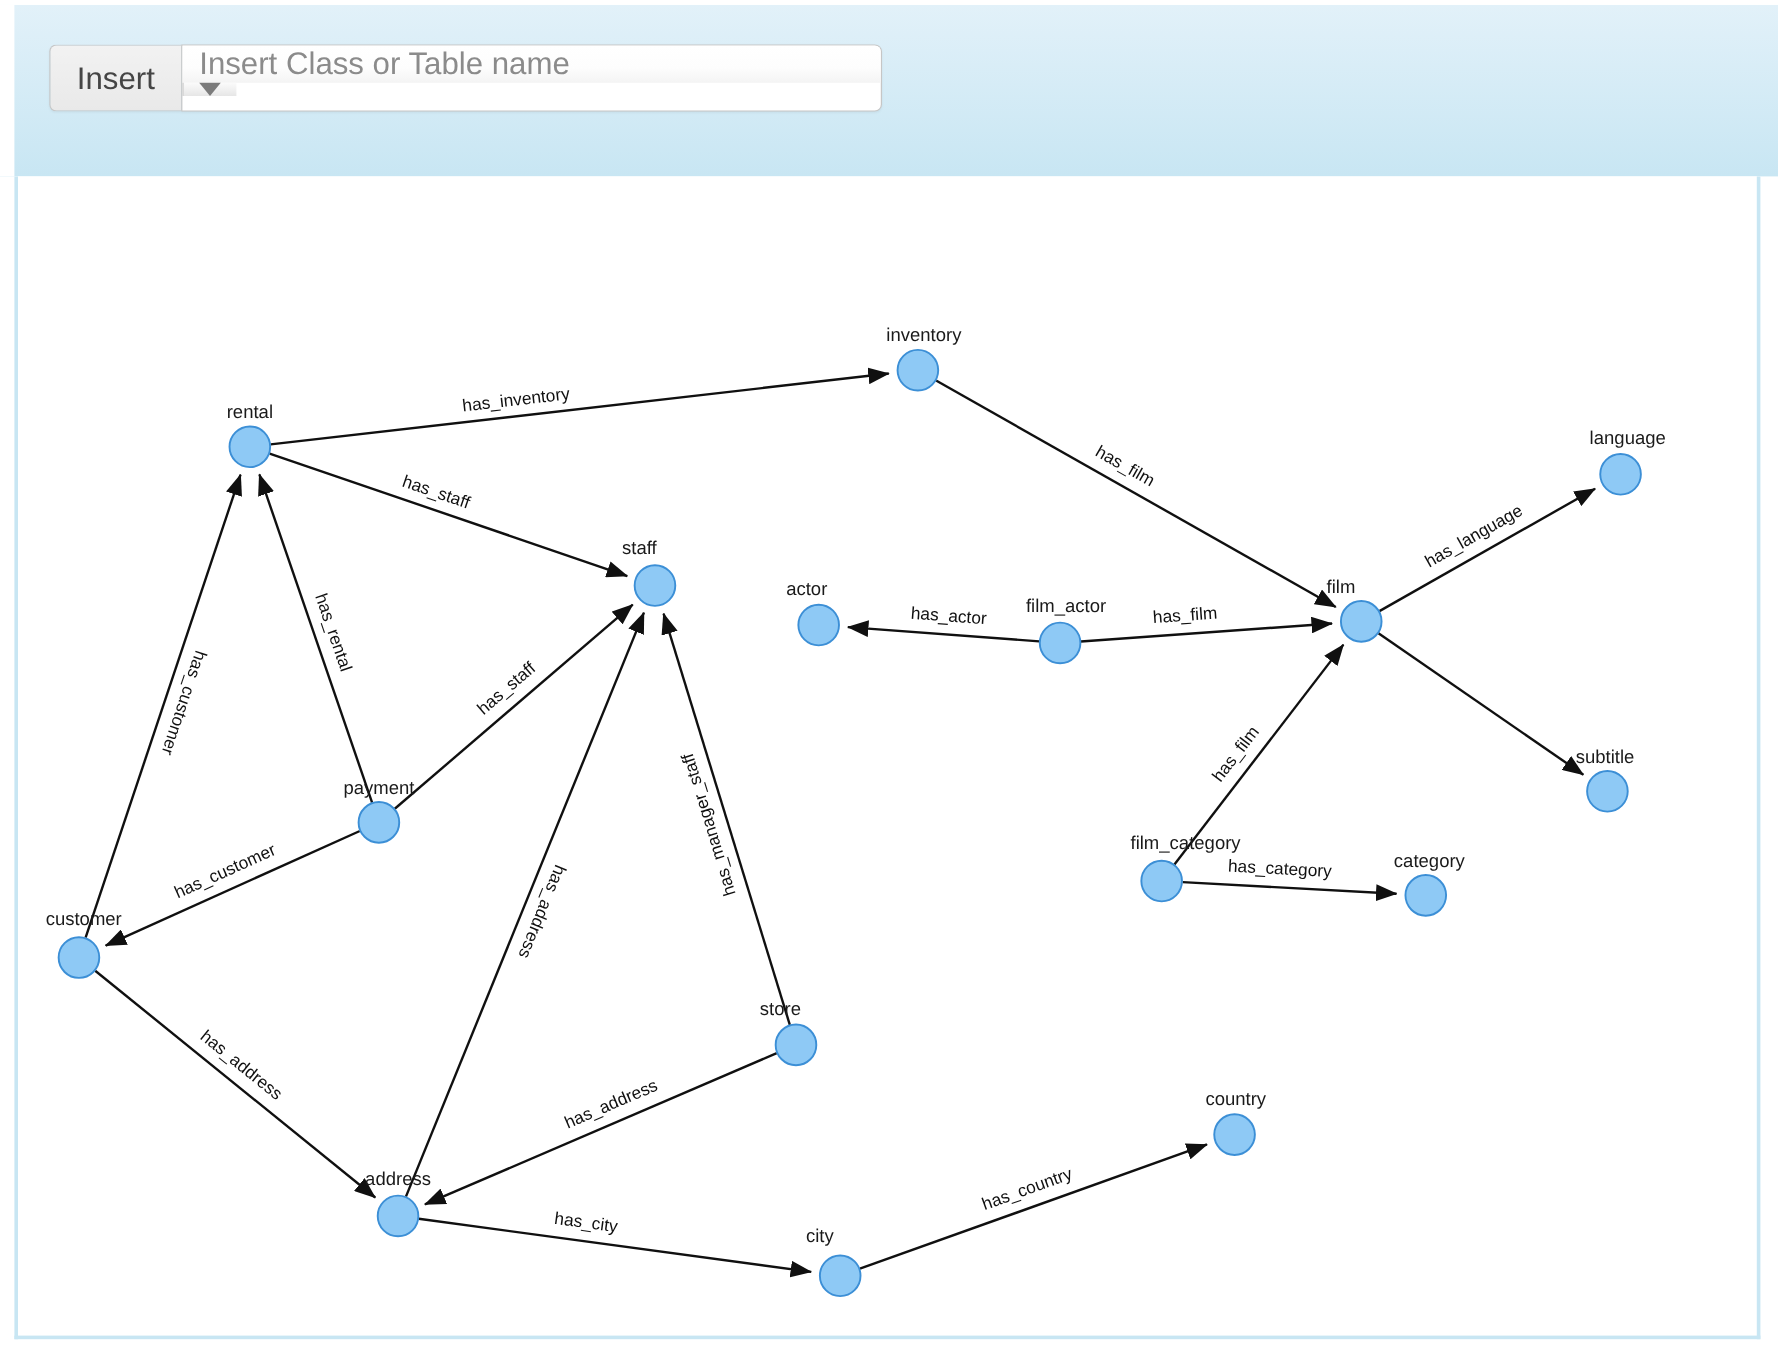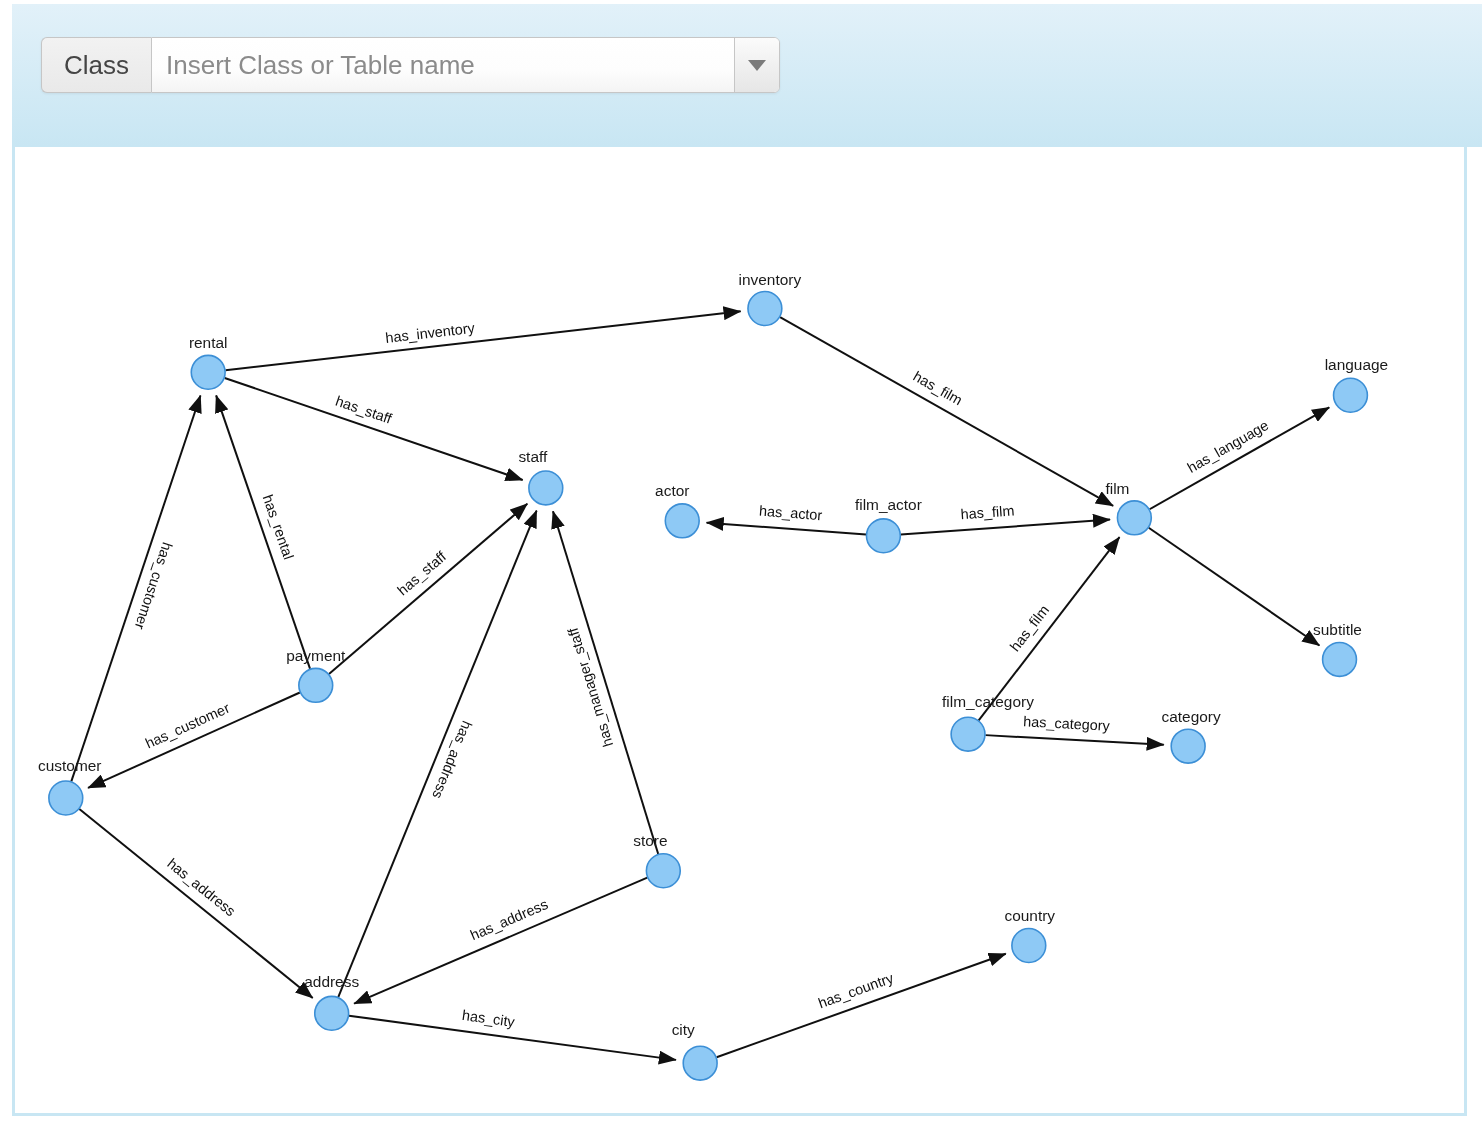--- a/index.html
+++ b/index.html
@@ -60,20 +60,21 @@
     white-space: nowrap;
   }
   .search-field-wrap {
     position: relative;
     display: flex;
     align-items: stretch;
     border: 1px solid #c6c6c6;
     border-radius: 0 6px 6px 0;
     background: #ffffff;
     overflow: hidden;
+    flex-direction: column;
   }
   .search-input {
     width: 554px;
     border: none;
     outline: none;
     padding: 0 14px;
     font-size: 26px;
     font-family: "Liberation Sans", sans-serif;
     color: #555;
     background: linear-gradient(180deg,#ffffff 0%, #fdfdfd 60%, #f4f4f4 100%);
@@ -173,21 +174,21 @@
   }
 </style>
 </head>
 <body>
 
 <div id="app">
 
   <div class="header">
 
     <div class="search-group">
-      <div class="search-addon">Class</div>
+      <div class="search-addon">Insert</div>
       <div class="search-field-wrap">
         <input class="search-input" type="text" placeholder="Insert Class or Table name" style="">
         <div class="search-caret-btn">
           <span class="caret-down"></span>
         </div>
       </div>
     </div>
 
 
   </div>

